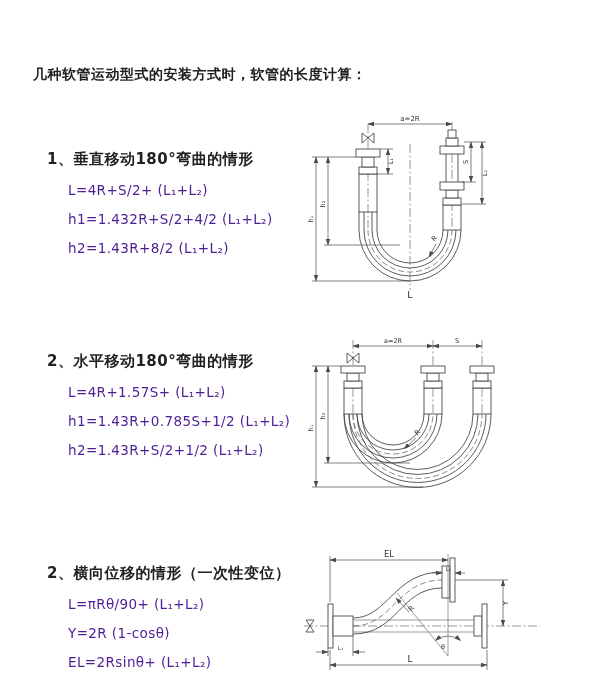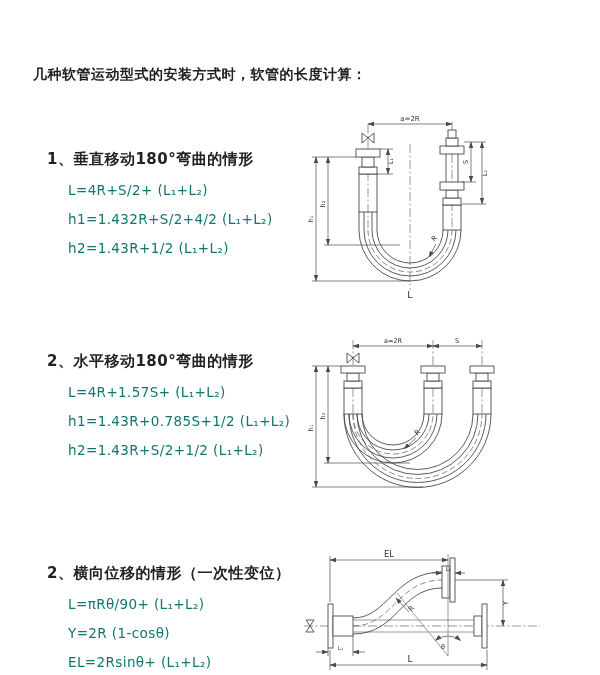--- a/index.html
+++ b/index.html
@@ -3,21 +3,21 @@
 <meta charset="utf-8">
 <style>
   html,body{margin:0;padding:0;background:#fff;}
   .page{
     position:relative;width:600px;height:653px;background:#ffffff;overflow:hidden;
     font-family:"DejaVu Sans","Liberation Sans",sans-serif;color:#2b2b2b;margin-top:44px;
   }
   .title{position:absolute;left:33px;top:22px;font-size:14px;font-weight:600;letter-spacing:.5px;color:#1f1f1f;}
   .sec{position:absolute;left:47px;}
   .sec-heading{font-size:15px;font-weight:600;color:#222;letter-spacing:.5px;}
-  .formula{font-size:13.5px;color:#0f766e;margin-left:21px;margin-top:13px;letter-spacing:.4px;white-space:pre;}
+  .formula{font-size:13.5px;color:#4c1d95;margin-left:21px;margin-top:13px;letter-spacing:.4px;white-space:pre;}
   .s1{top:106px;}
   .s2{top:308px;}
   .s3{top:520px;}
   .diag{position:absolute;}
   .d1{left:300px;top:68px;}
   .d2{left:298px;top:286px;}
   .d3{left:298px;top:500px;}
   svg text{font-family:"DejaVu Sans",sans-serif;fill:#333;stroke:none;}
   svg .ln{stroke:#4a4a4a;stroke-width:.9;fill:none;}
   svg .thin{stroke:#5a5a5a;stroke-width:.6;fill:none;}
@@ -30,21 +30,21 @@
 <body>
 
 <div class="page">
 
   <div class="title">几种软管运动型式的安装方式时，软管的长度计算：</div>
 
   <section class="sec s1">
     <div class="sec-heading">1、垂直移动180°弯曲的情形</div>
     <div class="formula">L=4R+S/2+ (L₁+L₂)</div>
     <div class="formula">h1=1.432R+S/2+4/2 (L₁+L₂)</div>
-    <div class="formula">h2=1.43R+1/2 (L₁+L₂)</div>
+    <div class="formula">h2=1.43R+8/2 (L₁+L₂)</div>
   </section>
 
   <section class="sec s2">
     <div class="sec-heading">2、水平移动180°弯曲的情形</div>
     <div class="formula">L=4R+1.57S+ (L₁+L₂)</div>
     <div class="formula">h1=1.43R+0.785S+1/2 (L₁+L₂)</div>
     <div class="formula">h2=1.43R+S/2+1/2 (L₁+L₂)</div>
   </section>
 
   <section class="sec s3">

